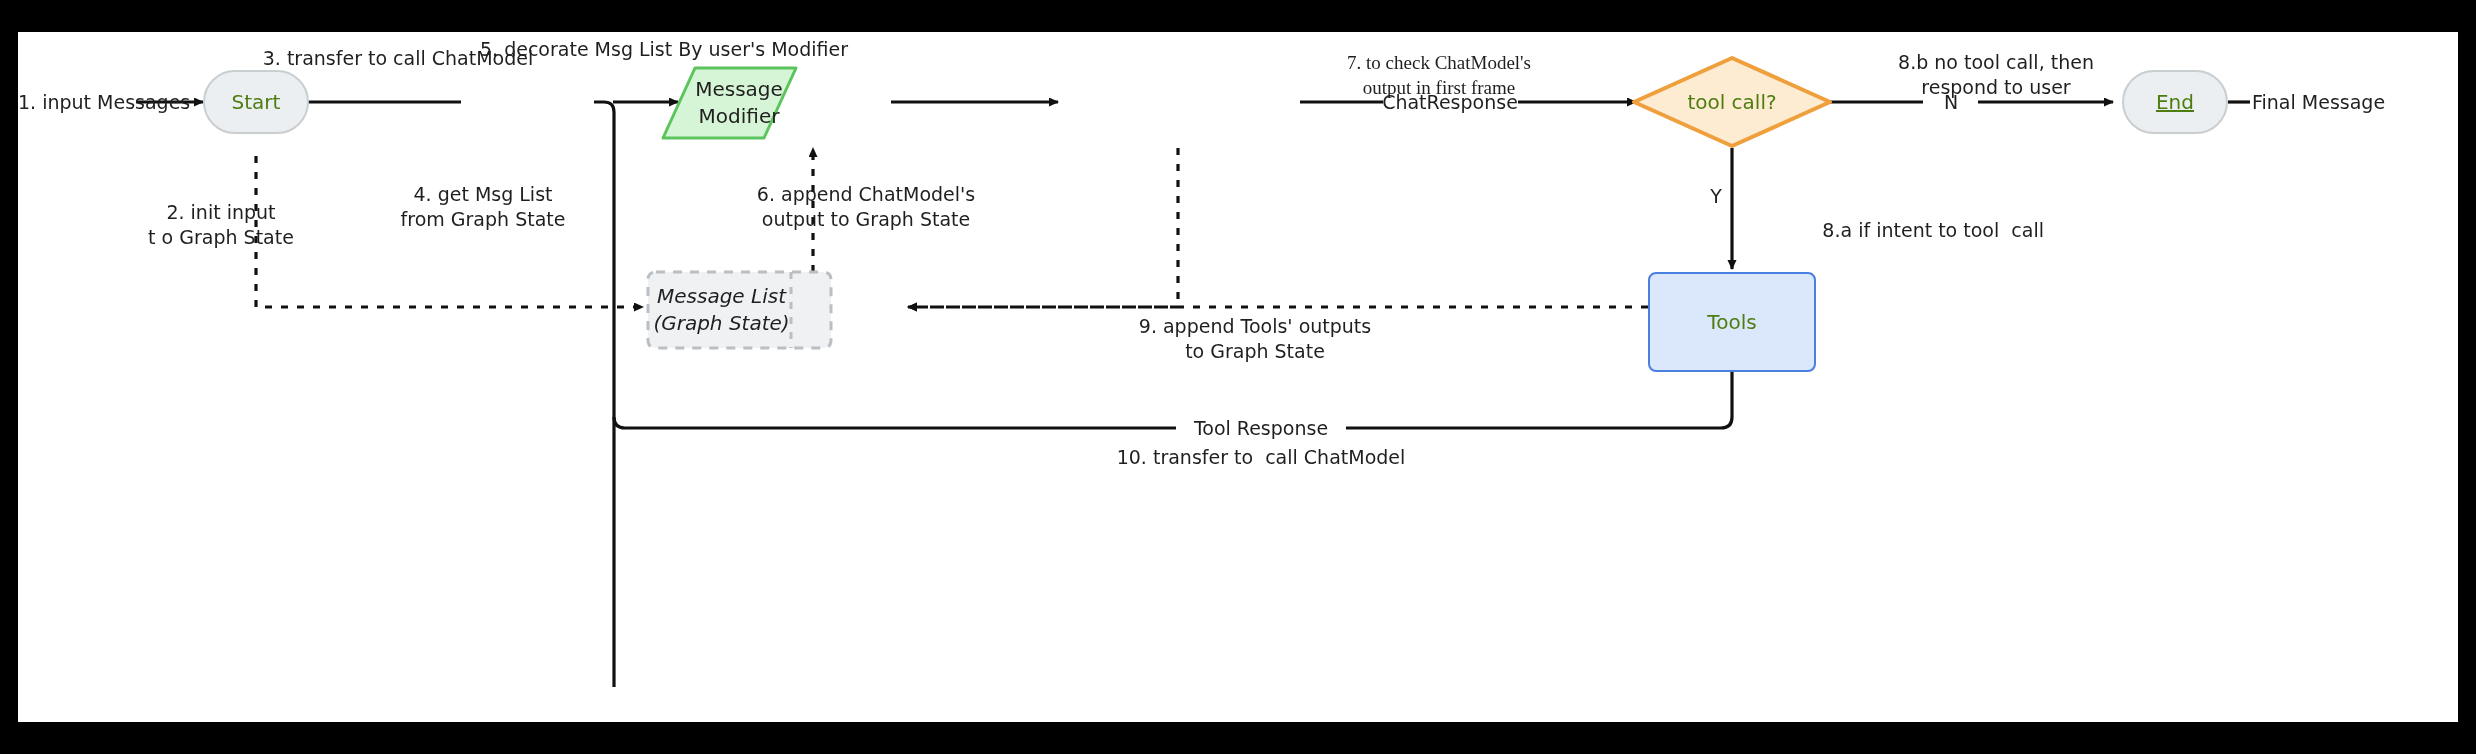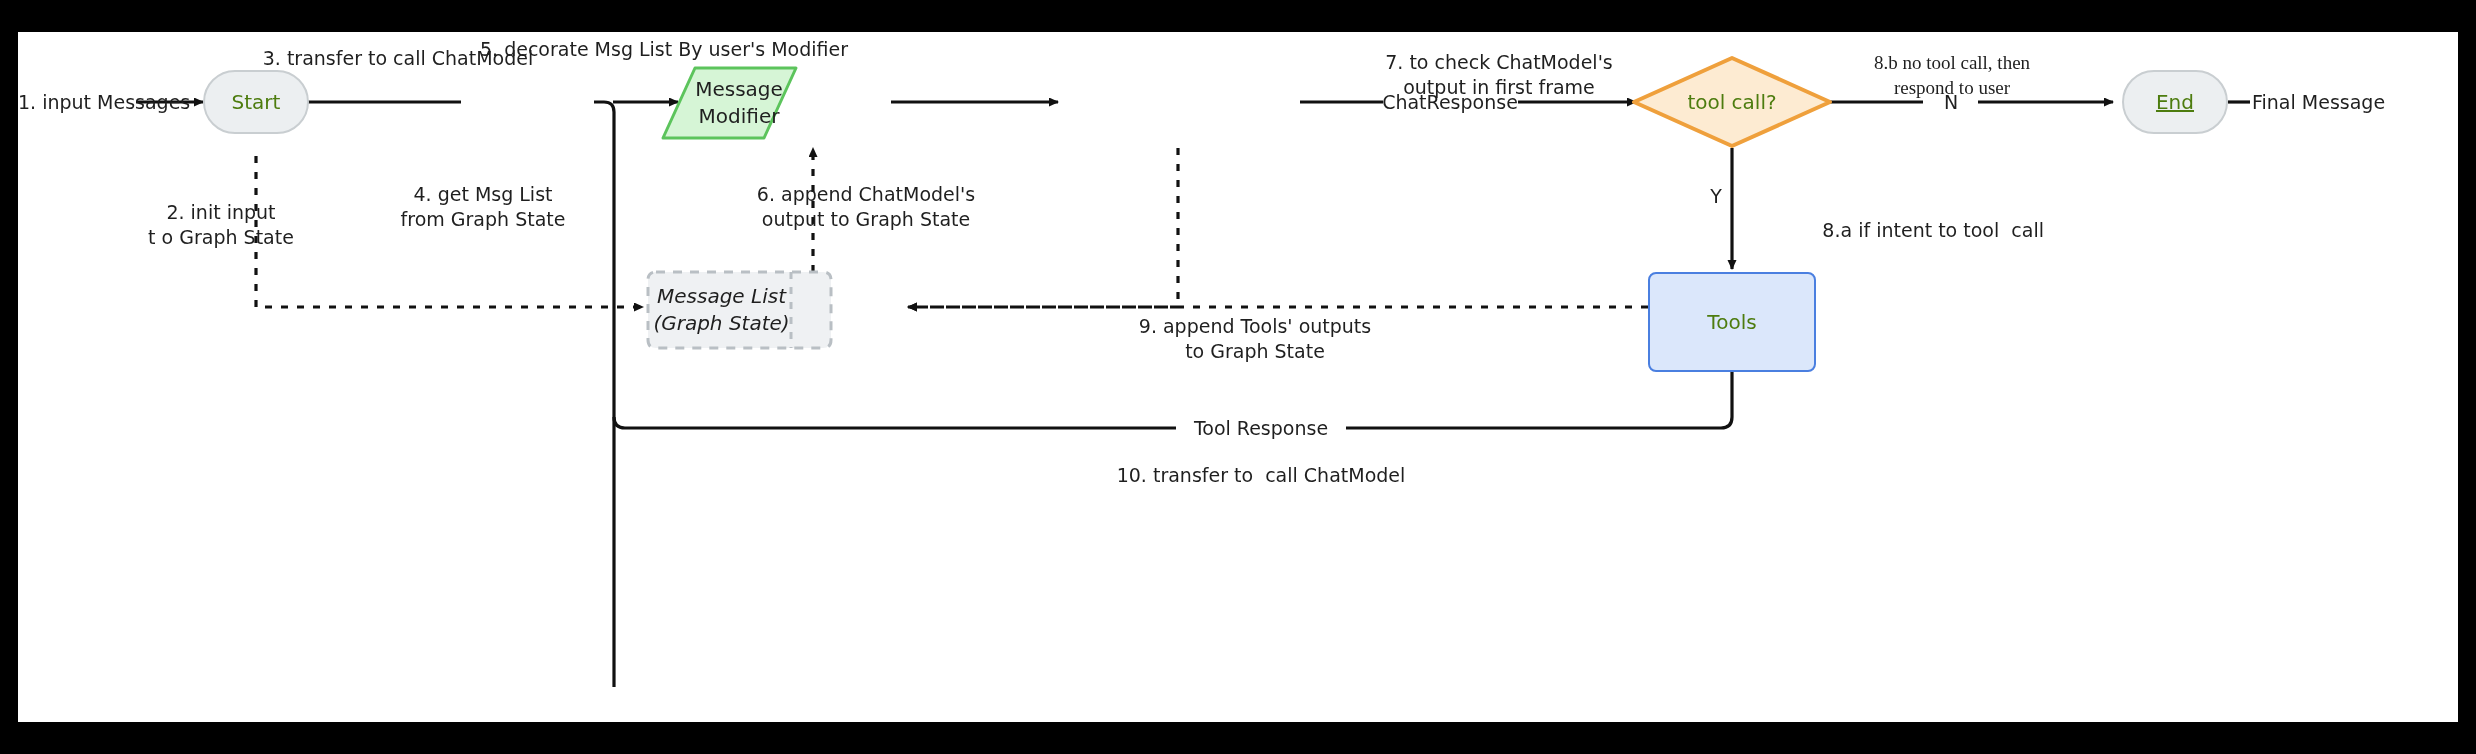--- a/index.html
+++ b/index.html
@@ -103,37 +103,37 @@
 t o Graph State</div>
 
     <div class="lbl" style="left:356px;top:150px;width:218px;">4. get Msg List
 from Graph State</div>
 
     <div class="lbl" style="left:436px;top:5px;width:420px;">5. decorate Msg List By user's Modifier</div>
 
     <div class="lbl" style="left:718px;top:150px;width:260px;">6. append ChatModel's
 output to Graph State</div>
 
-    <div class="lbl" style="left:1338px;top:18px;width:286px;">7. to check ChatModel's
+    <div class="lbl" style="left:1278px;top:18px;width:286px;font-family:Liberation Serif, serif;">7. to check ChatModel's
 output in first frame</div>
 
     <div class="lbl" style="left:1362px;top:58px;width:140px;">ChatResponse</div>
 
-    <div class="lbl" style="left:1786px;top:18px;width:296px;font-family:Liberation Serif, serif;">8.b no tool call, then
+    <div class="lbl" style="left:1830px;top:18px;width:296px;">8.b no tool call, then
 respond to user</div>
 
     <div class="lbl" style="left:1908px;top:58px;width:50px;">N</div>
 
     <div class="lbl" style="left:2234px;top:58px;width:206px;text-align:left;">Final Message</div>
 
     <div class="lbl" style="left:1678px;top:152px;width:40px;">Y</div>
 
     <div class="lbl" style="left:1726px;top:186px;width:300px;text-align:right;">8.a if intent to tool  call</div>
 
     <div class="lbl" style="left:1088px;top:282px;width:298px;">9. append Tools' outputs
 to Graph State</div>
 
     <div class="lbl" style="left:1158px;top:384px;width:170px;background:#ffffff;">Tool Response</div>
 
-    <div class="lbl" style="left:1078px;top:413px;width:330px;margin-top:18px;">10. transfer to  call ChatModel</div>
+    <div class="lbl" style="left:1078px;top:413px;width:330px;">10. transfer to  call ChatModel</div>
 
   </div>
 </div>
 
 </body></html>

